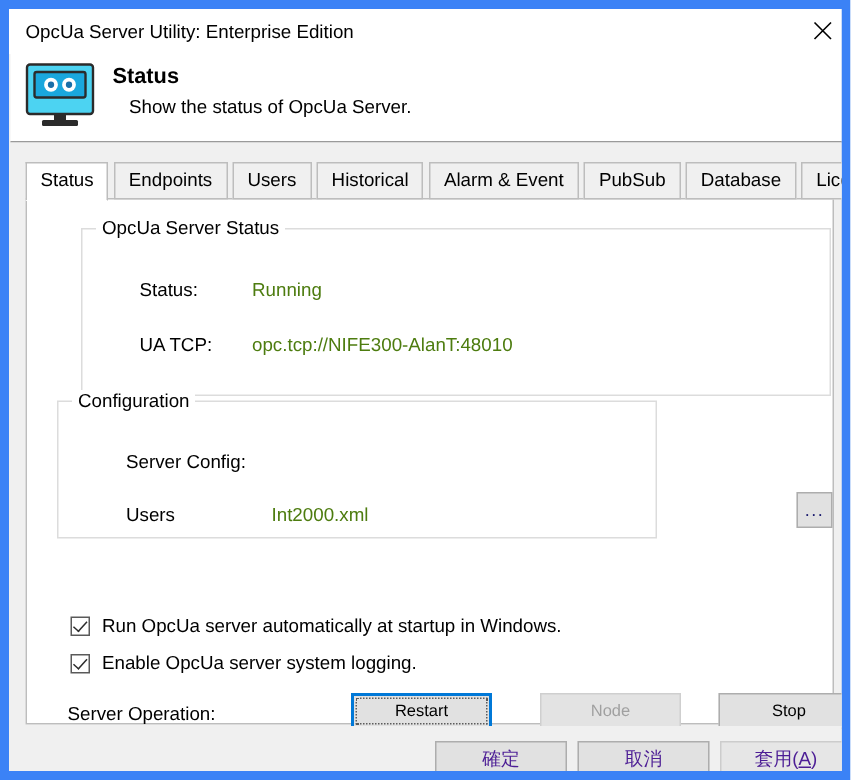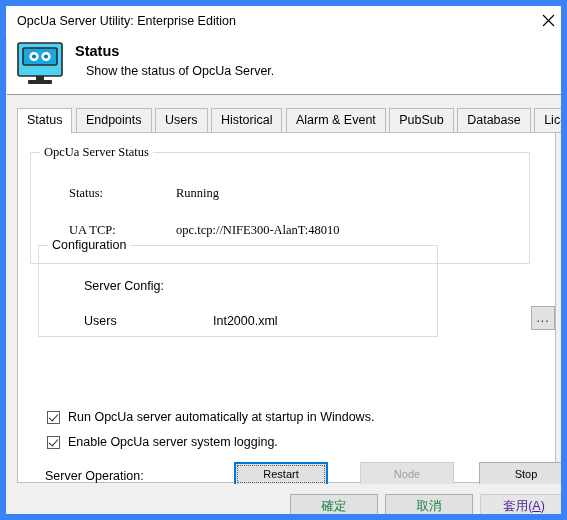--- a/index.html
+++ b/index.html
@@ -152,35 +152,34 @@
   .groupbox-label {
     position: absolute;
     top: -8px;
     left: 9px;
     background: #ffffff;
     padding: 0 4px;
     font-size: 12.5px;
     color: #000000;
     white-space: nowrap;
   }
-  #group-status  { left: 12px; top: 19px;  width: 500px; height: 112px; font-family: Liberation Serif, serif; }
-  #group-config  { left: 20px; top: 112px; width: 400px; height: 92px; }
+  #group-status  { left: 36px; top: 19px;  width: 500px; height: 112px; }
+  #group-config  { left: 20px; top: 134px; width: 400px; height: 92px; }
 
   .field-label {
     position: absolute;
     font-size: 12.5px;
     color: #000000;
     white-space: nowrap;
   }
   .field-value {
     position: absolute;
     font-size: 12.5px;
-    color: #000000;
-    white-space: nowrap;
-    margin-left: 32px;
+    color: #4d7c0f;
+    white-space: nowrap;
   }
 
   
   #lbl-status   { left: 38px;  top: 33px; }
   #val-status   { left: 113px; top: 33px; }
   #lbl-uatcp    { left: 38px;  top: 70px; }
   #val-uatcp    { left: 113px; top: 70px; }
   
   #lbl-serverconfig { left: 45px;  top: 33px; }
   #val-serverconfig { left: 142px; top: 33px; }
@@ -300,21 +299,21 @@
   }
   .footer-button {
     position: absolute;
     box-sizing: border-box;
     top: 10px;
     width: 88px;
     height: 25px;
     background: #e1e1e1;
     border: 1px solid #adadad;
     font-size: 12.5px;
-    color: #15803d;
+    color: #4c1d95;
     display: flex;
     align-items: center;
     justify-content: center;
     cursor: default;
   }
   .footer-button.disabled {
     color: #4c1d95;
     background: #e6e6e6;
     border-color: #cccccc;
   }

